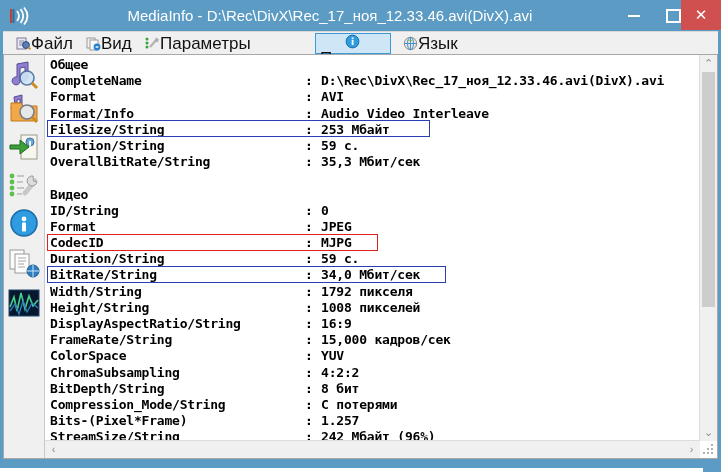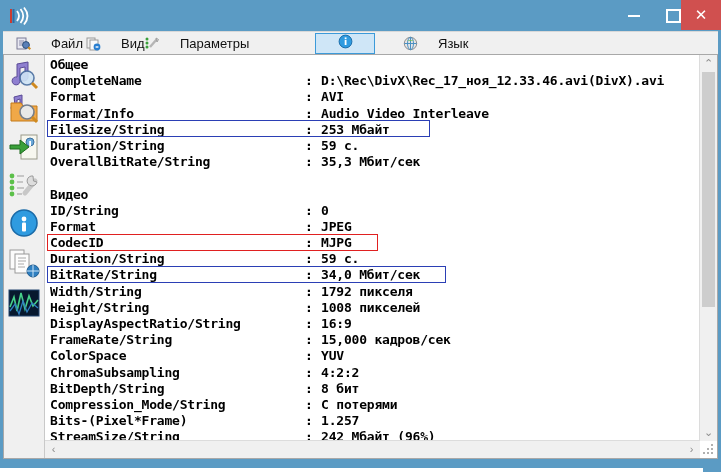--- a/index.html
+++ b/index.html
@@ -43,22 +43,22 @@
     position:absolute;left:50%;top:50%;margin-left:-6px;margin-top:-6px;
     width:11px;height:10px;border:2px solid #fff;
   }
   
   .menubar{
     position:absolute;left:3px;top:31px;width:715px;height:23px;
     background:#f0f0f0;border-top:1px solid #d8d8d8;
   }
   .menu-item{
     position:absolute;top:1px;height:21px;
-    display:flex;align-items:center;gap:20px;
-    padding:0 5px;font-size:13px;color:#111;white-space:nowrap;
+    display:flex;align-items:center;gap:0;
+    padding:0 5px;font-size:17px;color:#111;white-space:nowrap;
     cursor:default;
   }
   .menu-item.active{
     background:#cfe6f7;border:1px solid #3c9ad9;padding:0 4px;height:19px;flex-direction:column;
   }
   .mi-icon{width:15px;height:15px;flex:0 0 15px;position:relative;}
   
   .client{
     position:absolute;left:3px;top:54px;width:715px;height:405px;
     background:#ffffff;
@@ -142,20 +142,21 @@
   <div class="titlebar">
     <div class="app-icon">
       <svg width="24" height="22" viewBox="0 0 24 22">
         <rect x="2" y="4" width="2" height="14" fill="#cc3b30"></rect>
         <rect x="4.5" y="4" width="2" height="14" fill="#2e6da4"></rect>
         <path d="M9 6 Q13 11 9 16" stroke="#ffffff" stroke-width="1.8" fill="none"></path>
         <path d="M12.5 4 Q18 11 12.5 18" stroke="#ffffff" stroke-width="1.8" fill="none"></path>
         <path d="M16 2.5 Q23 11 16 19.5" stroke="#ffffff" stroke-width="1.8" fill="none"></path>
       </svg>
     </div>
+    <div class="title-text">MediaInfo - D:\Rec\DivX\Rec_17_ноя_12.33.46.avi(DivX).avi</div>
 
     <div class="win-btn btn-min">
       <span class="glyph-min"></span>
     </div>
     <div class="win-btn btn-max">
       <span class="glyph-max"></span>
     </div>
     <div class="win-btn btn-close">
       <span>✕</span>
     </div>

